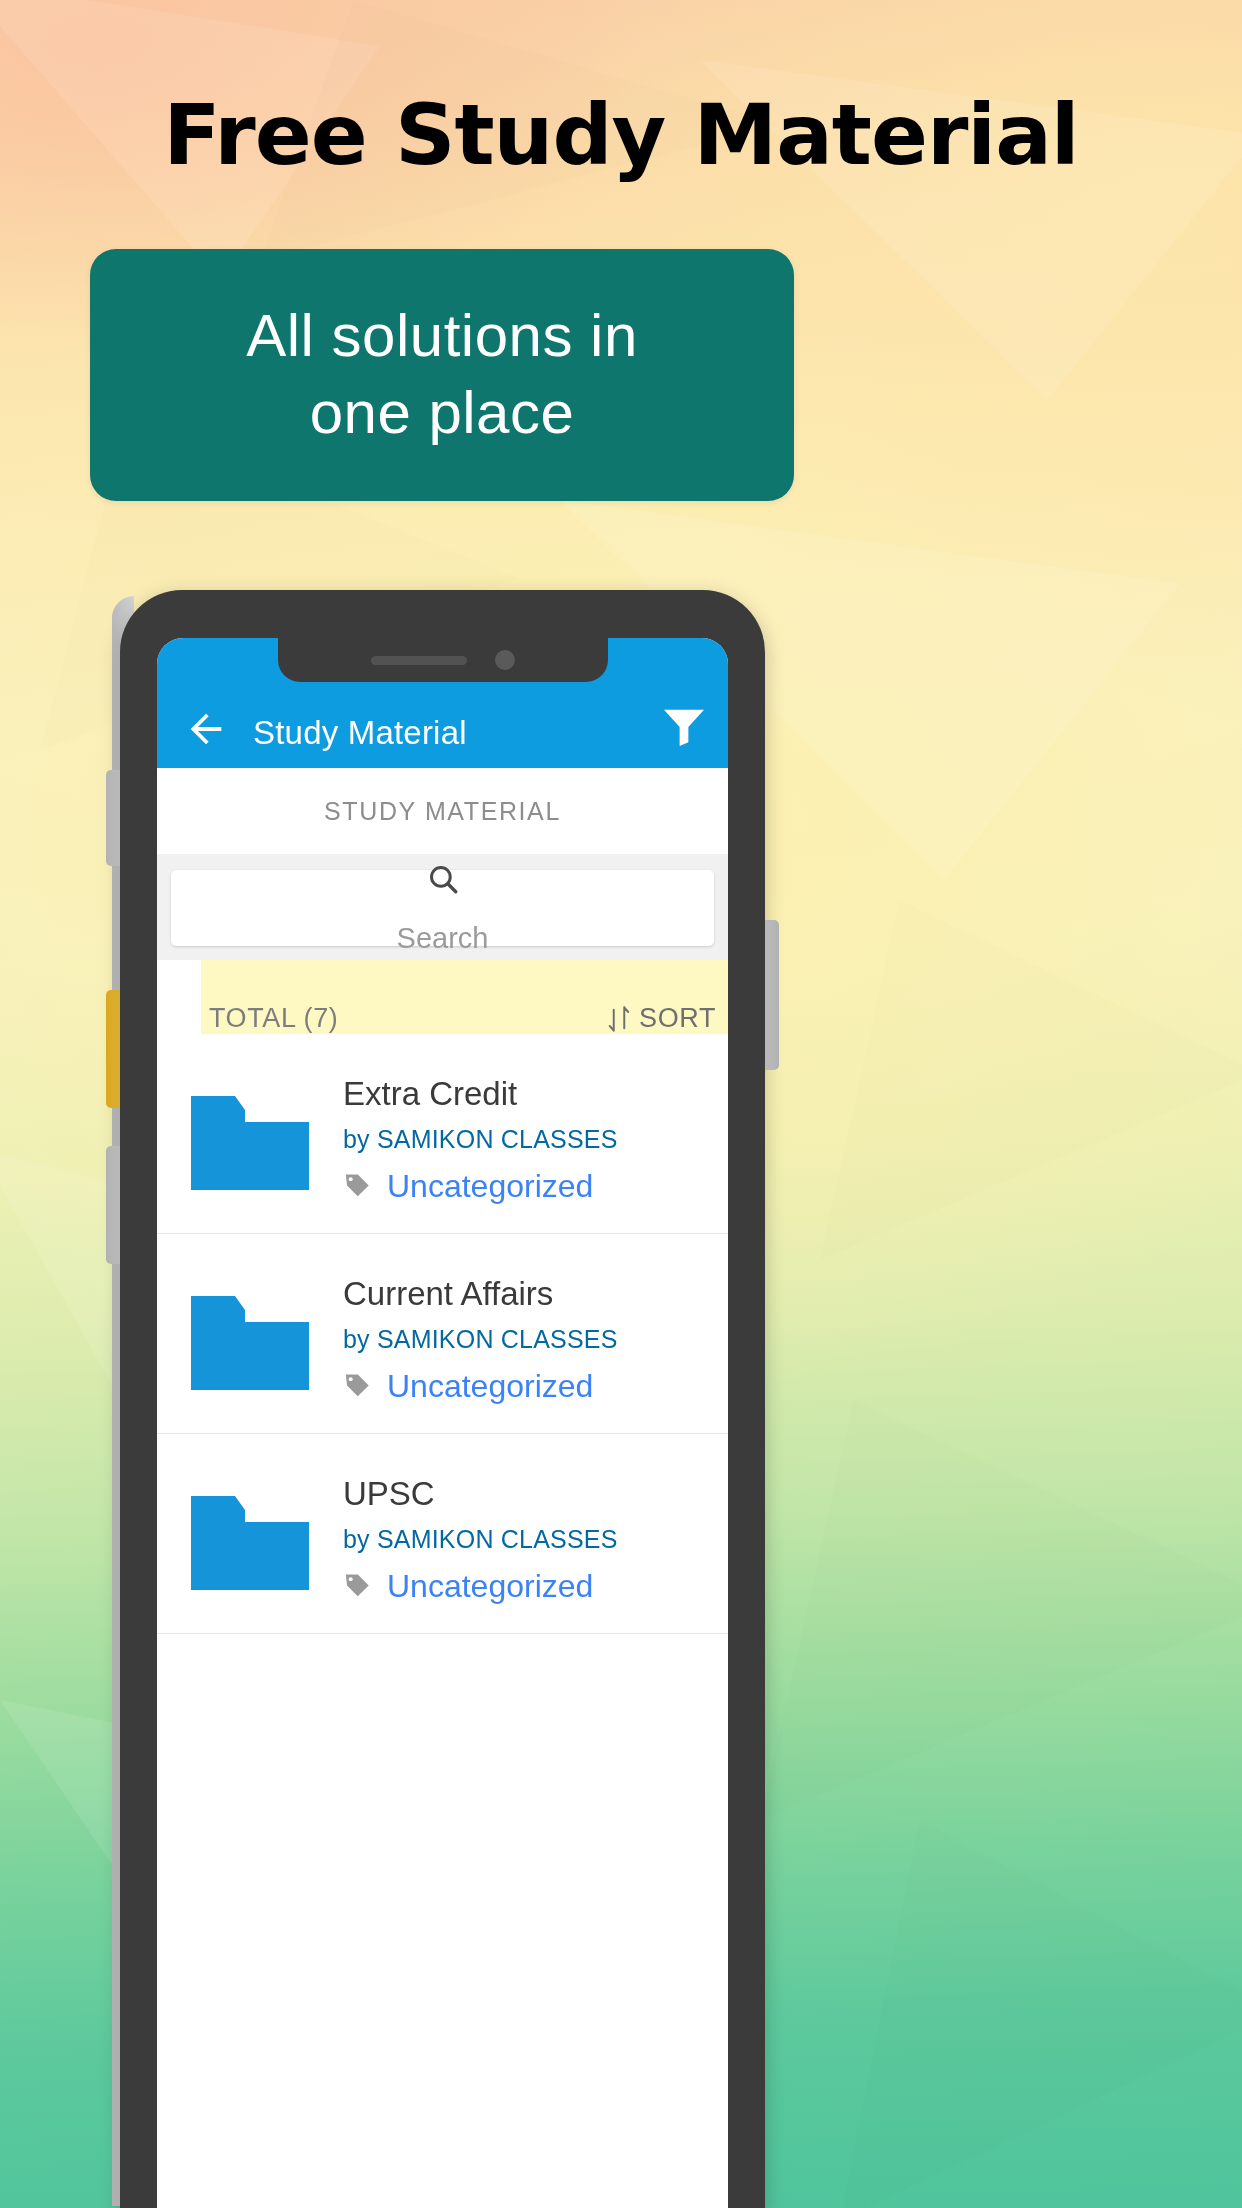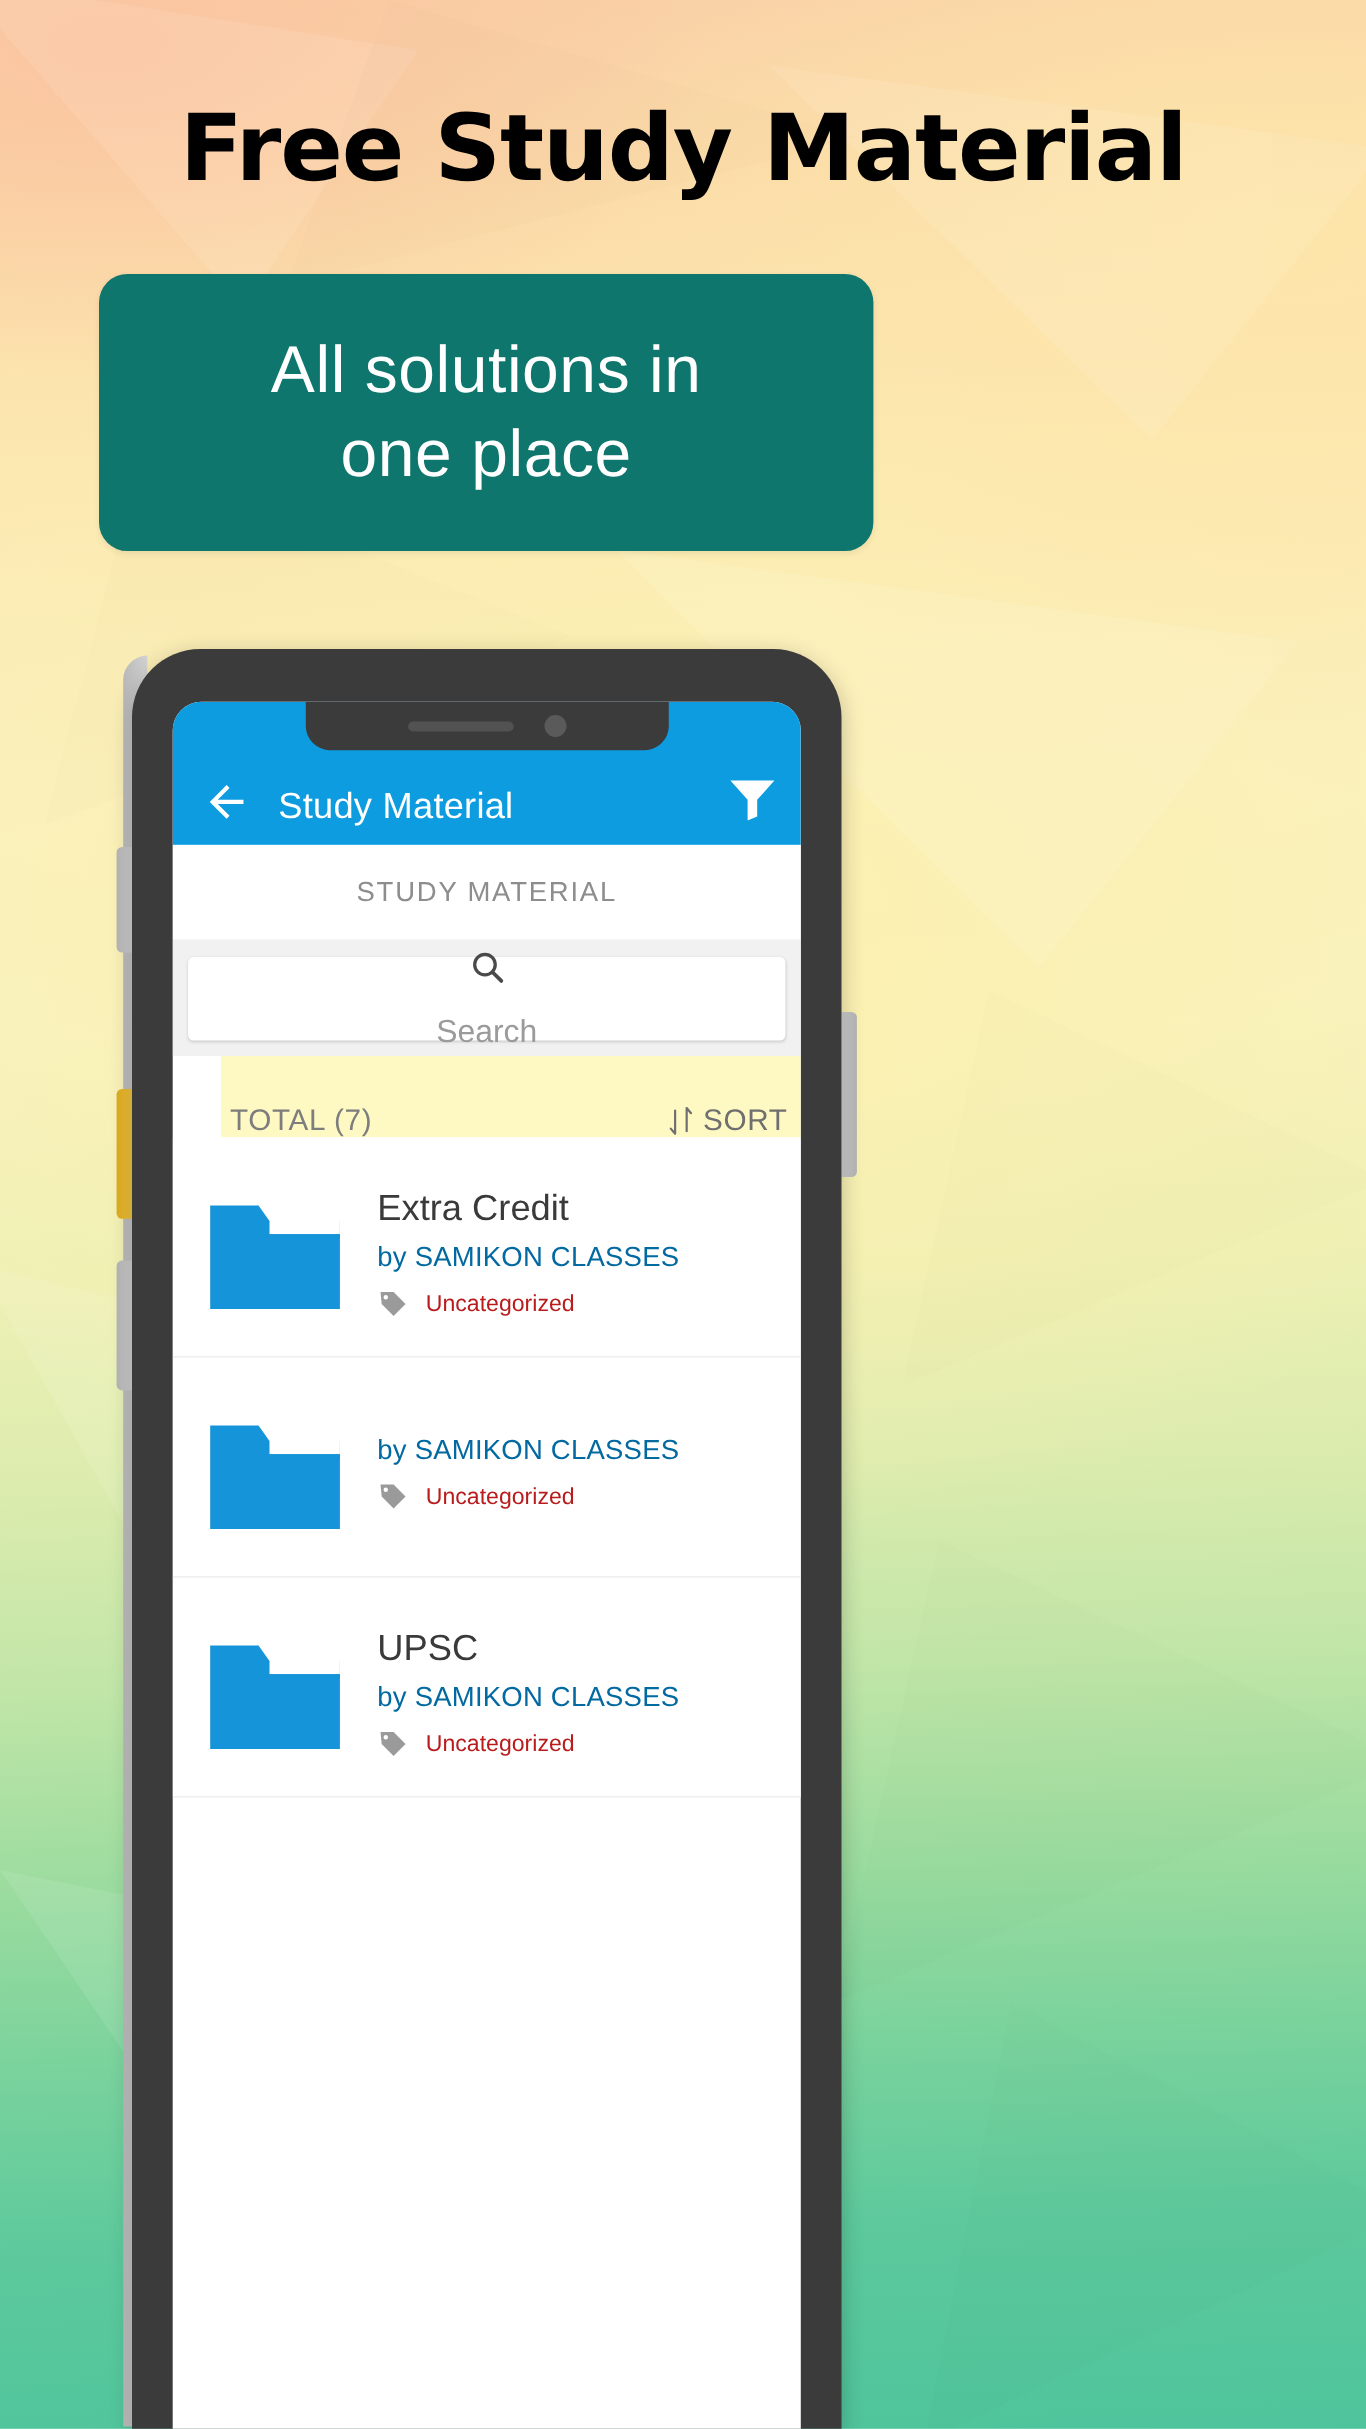--- a/index.html
+++ b/index.html
@@ -196,21 +196,21 @@
     padding:40px 20px 28px 34px;
     border-bottom:1px solid #e8e8e8;
     min-height:200px;
   }
   .folder { width:118px; height:100px; flex:0 0 auto; margin-right:34px; }
   .item-text { flex:1 1 auto; }
   .item-title { font-size:33px; color:#3a3a3a; margin-bottom:12px; }
   .item-sub { font-size:25px; color:#0369a1; margin-bottom:14px; letter-spacing:.2px; }
   .item-tagrow { display:flex; align-items:center; gap:16px; }
   .tag-icon { width:28px; height:28px; flex:0 0 auto; }
-  .item-tag { font-size:21px; color:#b91c1c; }
+  .item-tag { font-size:32px; color:#3b82f6; }
 </style>
 </head>
 <body>
 
 <div class="facets">
   <i style="left:-40px;  top:-20px;  width:420px;  height:300px;"></i>
   <i class="d" style="left:260px; top:0;     width:520px;  height:260px;"></i>
   <i style="left:700px;  top:60px;   width:560px;  height:340px;"></i>
   <i class="d" style="left:40px;   top:420px;  width:480px;  height:330px;"></i>
   <i style="left:560px;  top:500px;  width:620px;  height:380px;"></i>
@@ -315,20 +315,21 @@
 
       <div class="list-item">
         <span class="folder">
           <svg viewBox="0 0 118 100" width="118" height="100" aria-hidden="true">
             <path d="M0 6h44l10 14h64v80H0z" fill="#1694d9"></path>
             <rect x="54" y="20" width="64" height="12" fill="#ffffff"></rect>
             <rect x="54" y="32" width="64" height="4" fill="#1694d9"></rect>
           </svg>
         </span>
         <div class="item-text">
+          <div class="item-title">Current Affairs</div>
           <div class="item-sub">by SAMIKON CLASSES</div>
           <div class="item-tagrow">
             <span class="tag-icon">
               <svg viewBox="0 0 24 24" width="28" height="28" aria-hidden="true">
                 <path d="M2.5 2.2h10.2L22 11.5l-9.3 9.3L3.4 11.5z" fill="#9a9a9a"></path>
                 <circle cx="6.6" cy="6.3" r="1.7" fill="#ffffff"></circle>
               </svg>
             </span>
             <span class="item-tag">Uncategorized</span>
           </div>

